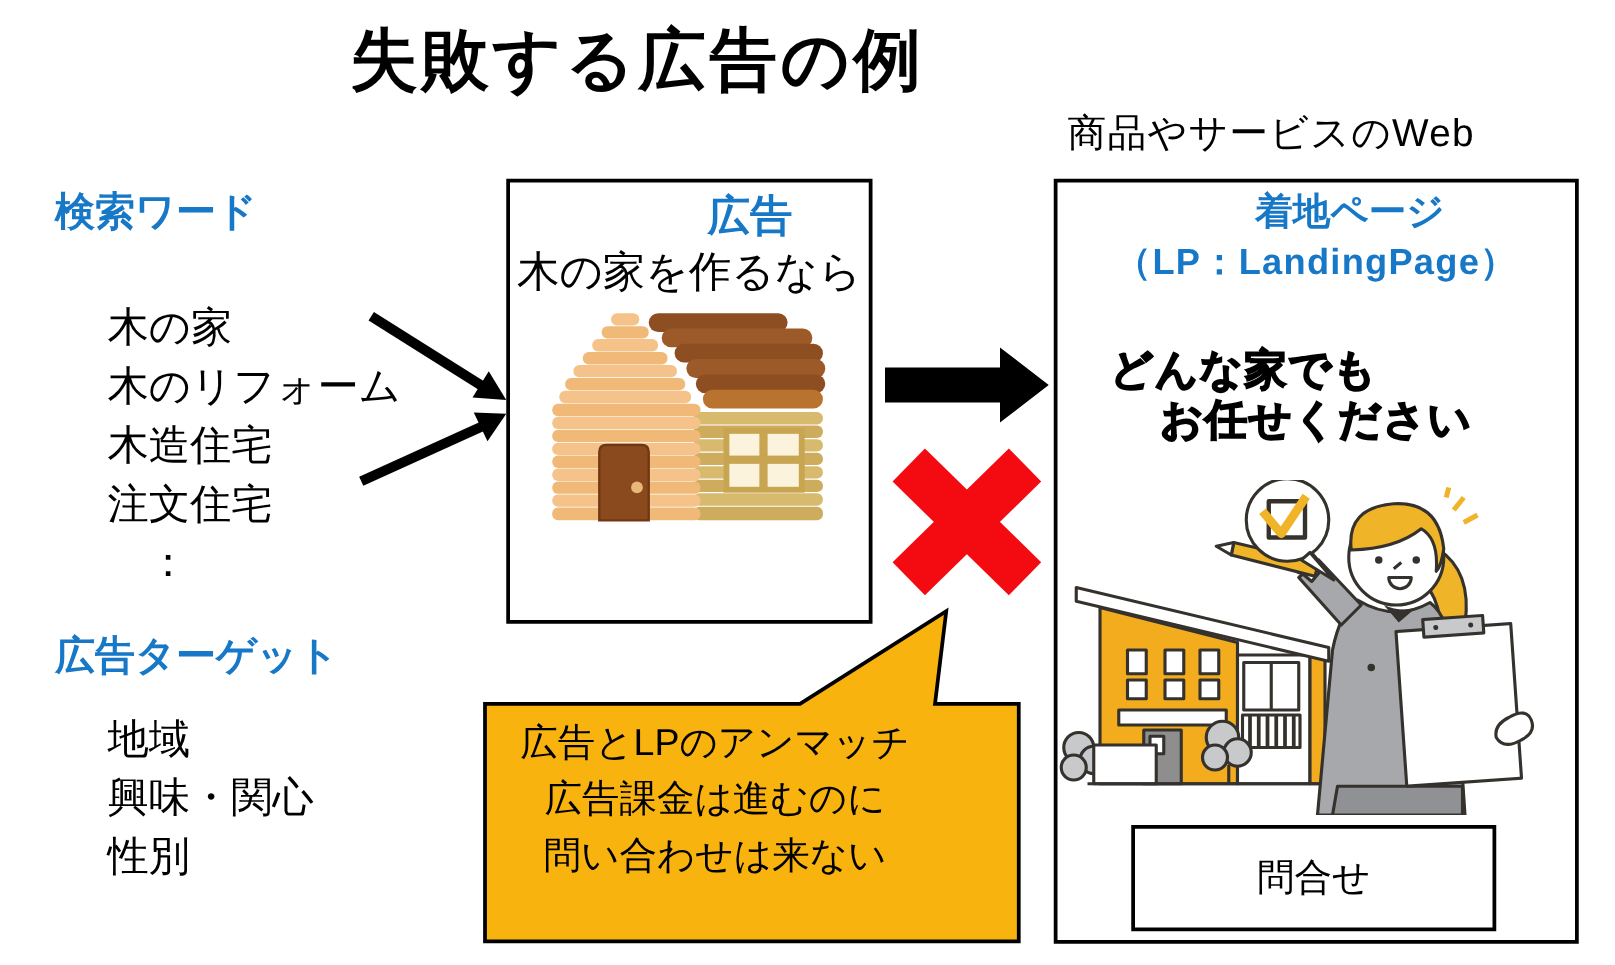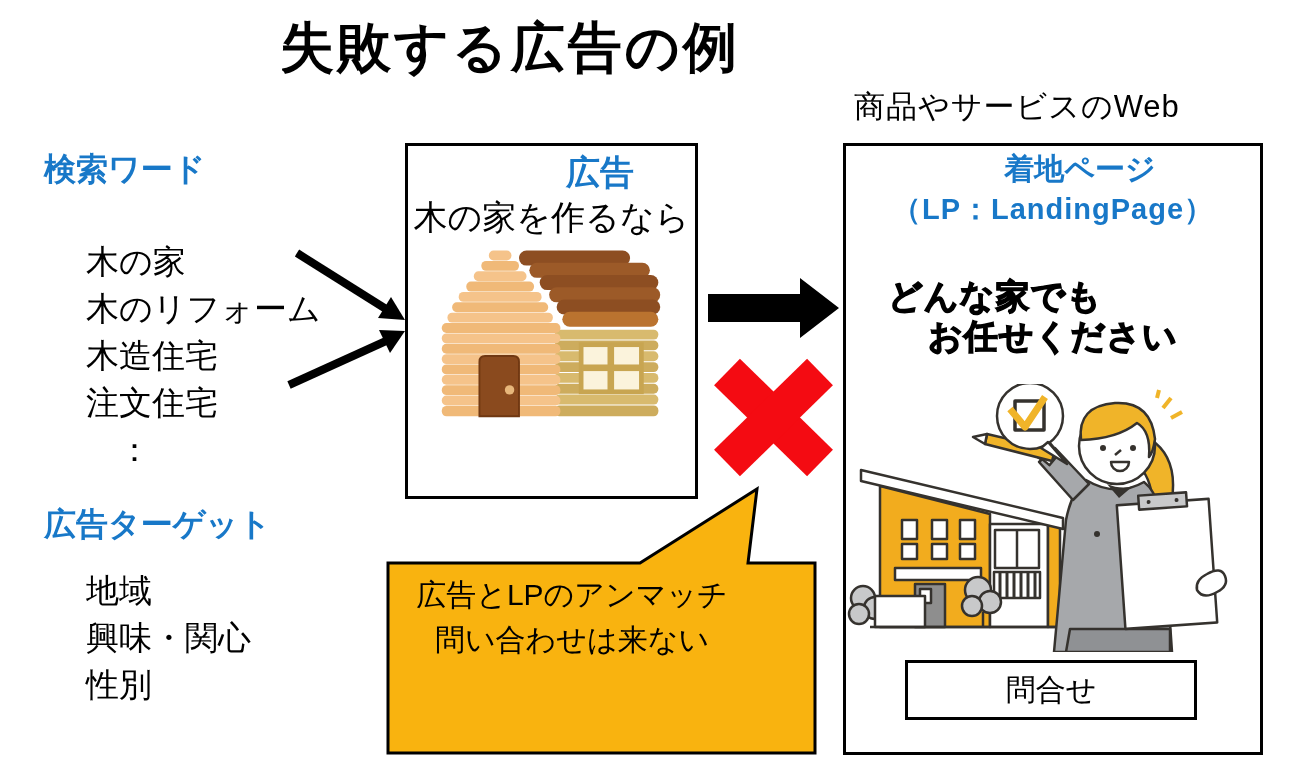--- a/index.html
+++ b/index.html
@@ -25,21 +25,21 @@
   #ad-title{left:405px;top:150px;width:336px;text-align:center;font-size:34px;font-weight:bold;color:#1878C8;margin-left:27px;}
   #ad-headline{left:405px;top:195px;width:293px;text-align:center;font-size:34px;}
   #ad-house{left:438px;top:250px;}
   #ad-caption{left:405px;top:444px;width:293px;text-align:center;font-size:29px;}
   #lp-box{left:843px;top:143px;width:420px;height:612px;}
   #lp-title{left:843px;top:149px;width:420px;text-align:center;font-size:30px;font-weight:bold;color:#1878C8;padding-left:27px;}
   #lp-subtitle{left:843px;top:190px;width:420px;text-align:center;font-size:29px;font-weight:bold;color:#1878C8;letter-spacing:1px;}
   #lp-headline{left:888px;top:276px;font-size:34px;font-weight:900;line-height:40px;letter-spacing:1px;-webkit-text-stroke:1.3px #000;}
   #lp-headline .line2{margin-left:40px;}
   #lp-illustration{left:845px;top:384px;}
-  #cta-box{left:905px;top:660px;width:292px;height:60px;display:flex;align-items:center;justify-content:center;font-size:30px;}
+  #cta-box{left:905px;top:660px;width:292px;height:85px;display:flex;align-items:center;justify-content:center;font-size:30px;}
   #bubble-text{left:390px;top:572px;width:364px;text-align:center;font-size:30px;line-height:45px;}
   #connector-layer{left:0;top:0;pointer-events:none;}
 </style>
 </head>
 <body>
 
 <div id="canvas">
 
   <svg id="connector-layer" class="abs" width="1292" height="772" viewBox="0 0 1292 772">
 
@@ -244,16 +244,17 @@
       </g>
     </g>
   </svg>
 
   <div id="cta-box" class="abs frame-box">
     <span>問合せ</span>
   </div>
 
   <div id="bubble-text" class="abs">
     <div>広告とLPのアンマッチ</div>
+    <div>広告課金は進むのに</div>
     <div>問い合わせは来ない</div>
   </div>
 
 </div>
 
 </body></html>

